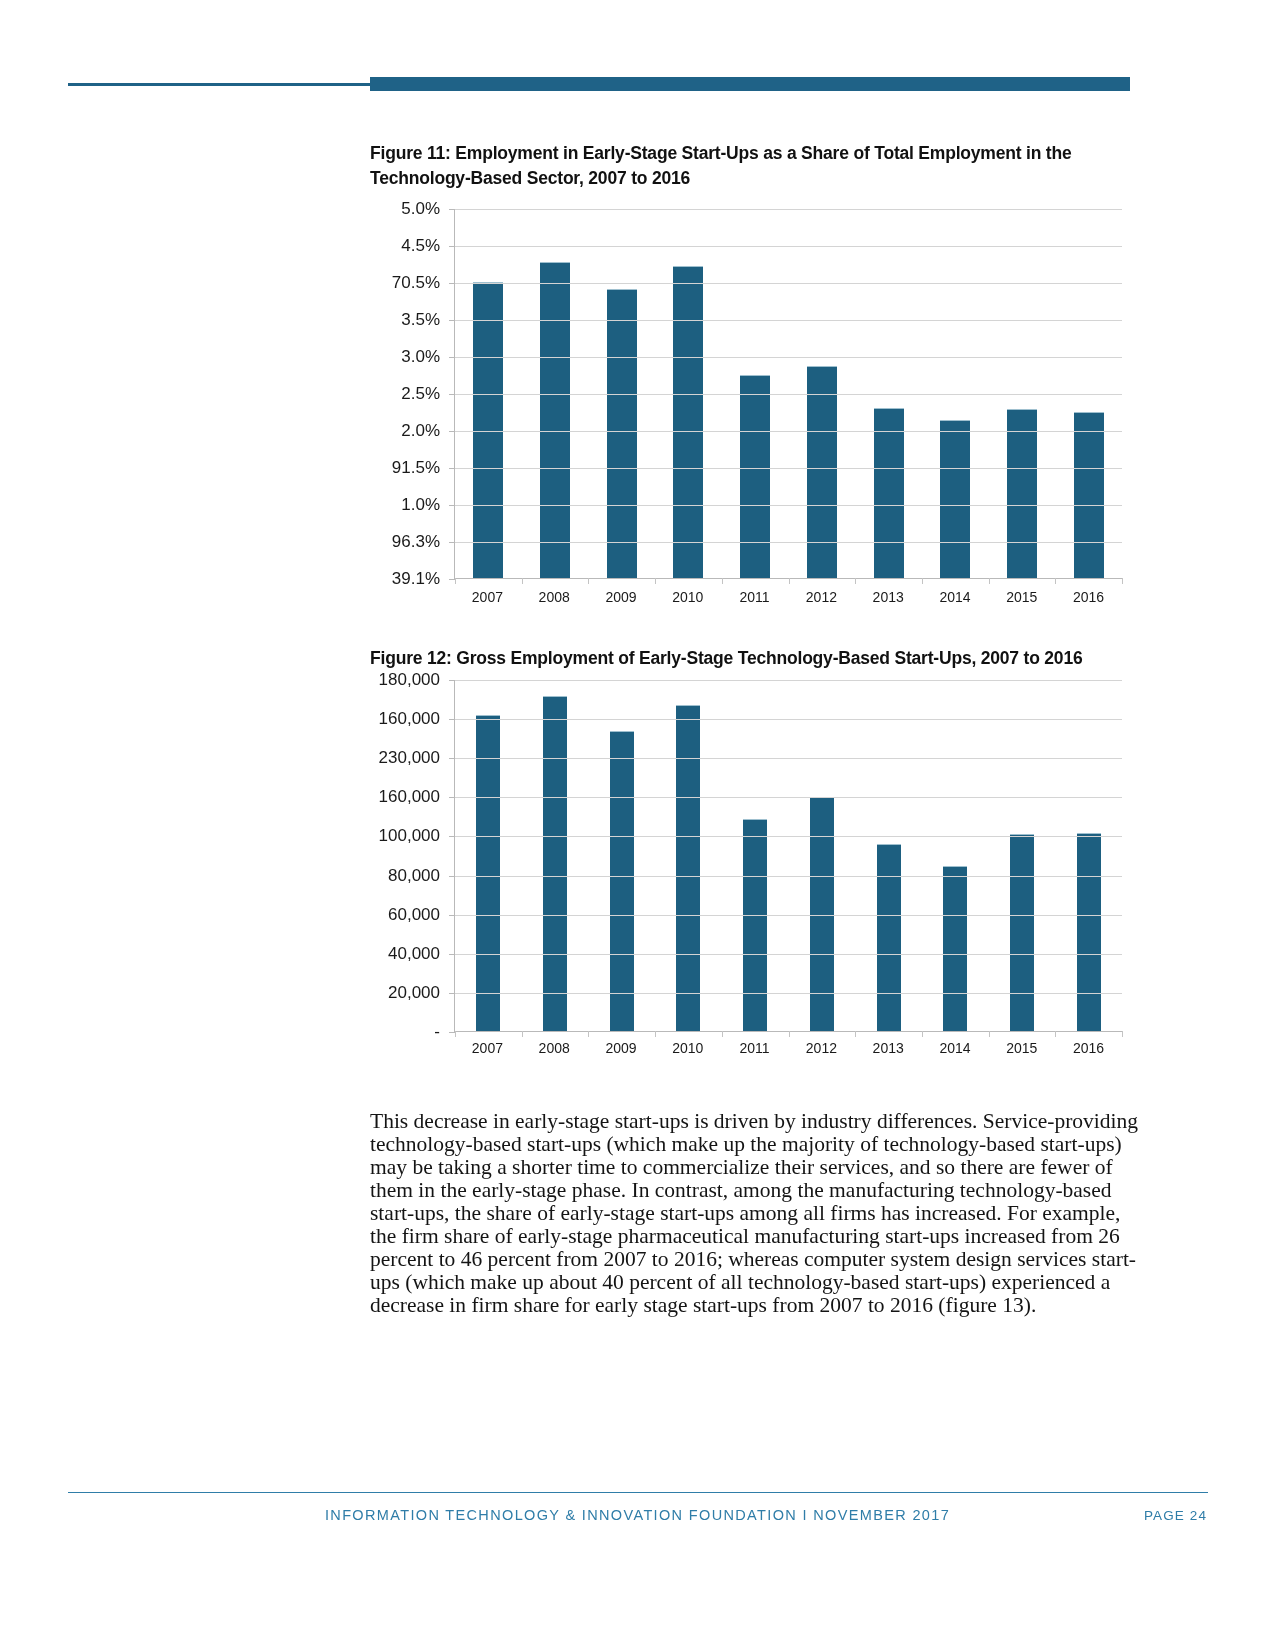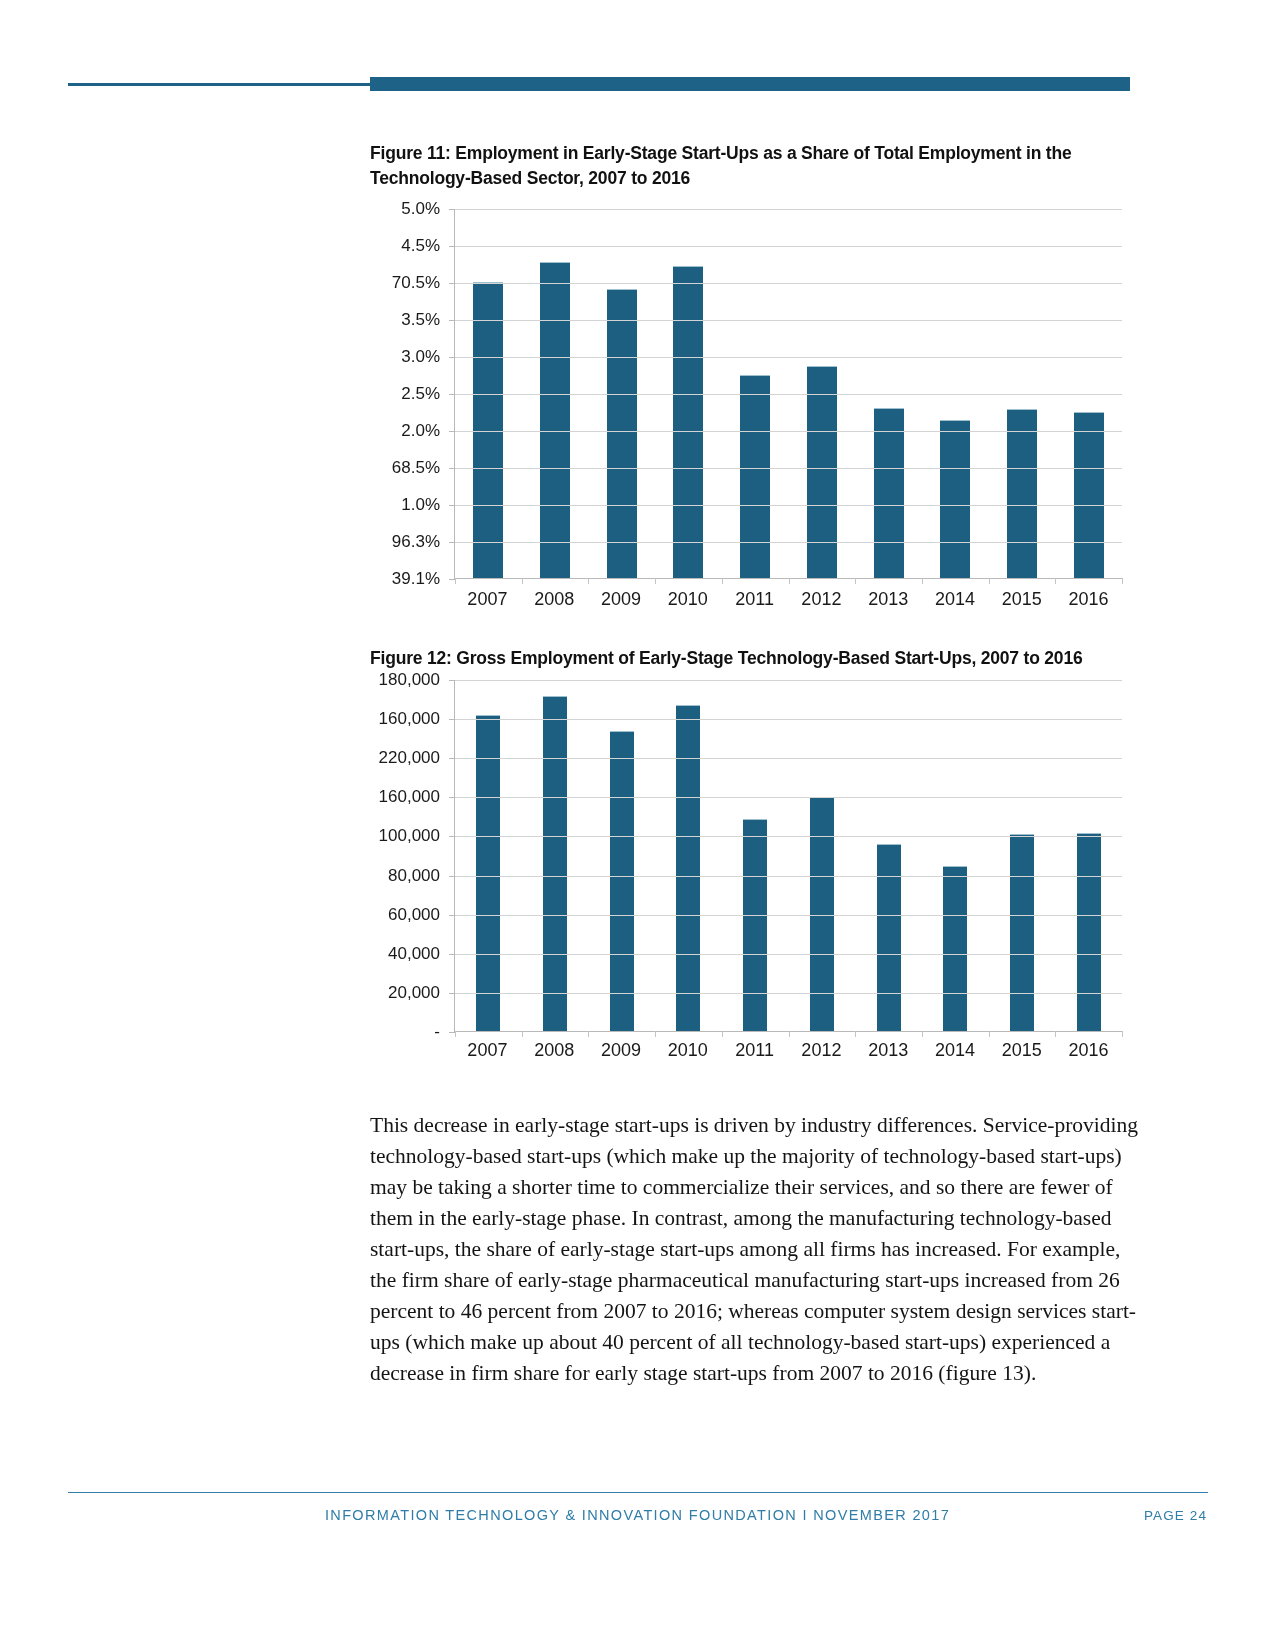--- a/index.html
+++ b/index.html
@@ -67,32 +67,32 @@
   }
   .bars { position:absolute; inset:0; }
   .bar {
     position:absolute; bottom:0;
     background:#1d5f80;
     border-top:1px solid #9fc0cf;
   }
   .xlabels { position:absolute; left:84px; right:8px; }
   .xlabel {
     position:absolute;
-    font-size:18px; color:#1a1a1a;
+    font-size:14px; color:#1a1a1a;
     text-align:center; transform:translateX(-50%);
     white-space:nowrap;
     font-family:"Liberation Sans", sans-serif;
   }
 
   
   .body-text {
     position:absolute; left:370px; top:1088px; width:782px;
     font-family:"Liberation Serif", serif;
     font-size:21.5px;
-    line-height:31px;
+    line-height:23px;
     color:#141414;
     text-align:left;
   }
 
   
   .footer-rule {
     position:absolute; left:68px; top:1492px; width:1140px; height:1px;
     background:#2f7da8;
   }
   .footer-center {
@@ -118,21 +118,21 @@
 </div>
 
 <div class="fig-title" id="fig11-title">Figure 11: Employment in Early-Stage Start-Ups as a Share of Total Employment in the Technology-Based Sector, 2007 to 2016</div>
 
 <div class="chart" id="chart11">
   <div class="plot-wrap">
     <div class="ylabels" id="chart11-ylabels">
         <div class="ylabel" style="top: 384px;">39.1%</div>
         <div class="ylabel" style="top: 347px;">96.3%</div>
         <div class="ylabel" style="top: 310px;">1.0%</div>
-        <div class="ylabel" style="top: 273px;">68.5%</div>
+        <div class="ylabel" style="top: 273px;">91.5%</div>
         <div class="ylabel" style="top: 236px;">2.0%</div>
         <div class="ylabel" style="top: 199px;">2.5%</div>
         <div class="ylabel" style="top: 162px;">3.0%</div>
         <div class="ylabel" style="top: 125px;">3.5%</div>
         <div class="ylabel" style="top: 88px;">70.5%</div>
         <div class="ylabel" style="top: 51px;">4.5%</div>
         <div class="ylabel" style="top: 14px; text-align: right;">5.0%</div>
       </div>
     <div class="plot" id="chart11-plot" style="top: 14px; height: 370px;">
       <div class="bars" id="chart11-bars">
@@ -200,21 +200,21 @@
 <div class="chart" id="chart12">
   <div class="plot-wrap">
     <div class="ylabels" id="chart12-ylabels">
         <div class="ylabel" style="top: 364px;">-</div>
         <div class="ylabel" style="top: 324.889px;">20,000</div>
         <div class="ylabel" style="top: 285.778px;">40,000</div>
         <div class="ylabel" style="top: 246.667px;">60,000</div>
         <div class="ylabel" style="top: 207.556px;">80,000</div>
         <div class="ylabel" style="top: 168.444px;">100,000</div>
         <div class="ylabel" style="top: 129.333px;">160,000</div>
-        <div class="ylabel" style="top: 90.2222px;">220,000</div>
+        <div class="ylabel" style="top: 90.2222px;">230,000</div>
         <div class="ylabel" style="top: 51.1111px;">160,000</div>
         <div class="ylabel" style="top: 12px;">180,000</div>
       </div>
     <div class="plot" id="chart12-plot" style="top: 12px; height: 352px;">
       <div class="bars" id="chart12-bars">
           <div class="bar" title="2007: 161500" style="left: calc(5% - 12px); width: 24px; height: 315.822px;"></div>
           <div class="bar" title="2008: 171500" style="left: calc(15% - 12px); width: 24px; height: 335.378px;"></div>
           <div class="bar" title="2009: 153500" style="left: calc(25% - 12px); width: 24px; height: 300.178px;"></div>
           <div class="bar" title="2010: 166500" style="left: calc(35% - 12px); width: 24px; height: 325.6px;"></div>
           <div class="bar" title="2011: 108500" style="left: calc(45% - 12px); width: 24px; height: 212.178px;"></div>

